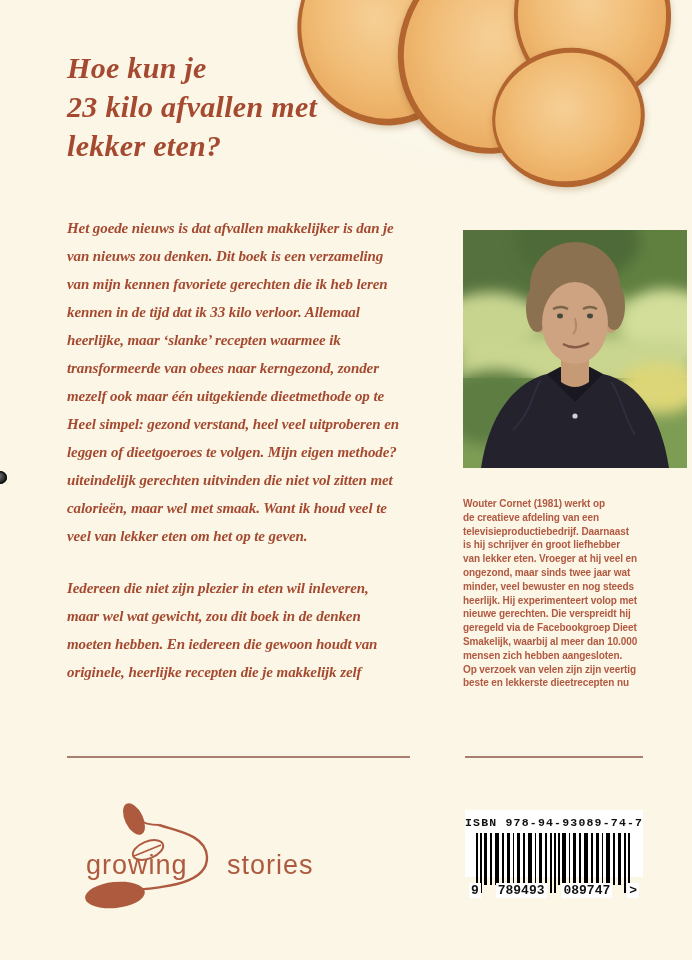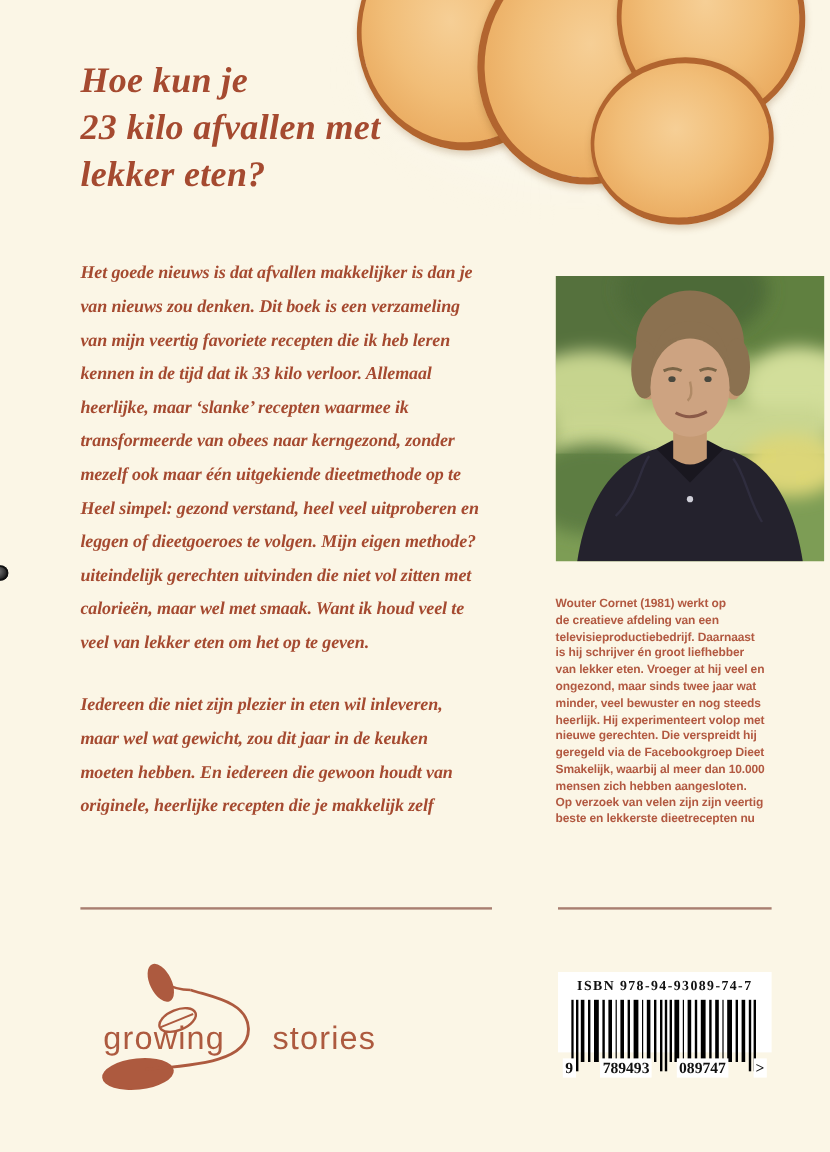--- a/index.html
+++ b/index.html
@@ -50,21 +50,21 @@
   .rule.right{left:465px; width:178px;}
   
   .logo{position:absolute; left:63px; top:795px; width:280px; height:130px; color:#ad5a3f;}
   .logo svg{position:absolute; left:0; top:0;}
   .logo .word{position:absolute; top:55px; font-size:27px; font-weight:400; letter-spacing:1px;
     font-family:"Liberation Sans", sans-serif;margin-left:16px;}
   .logo .w-left{left:7px;}
   .logo .w-right{left:148px;}
   
   .barcode-box{position:absolute; left:465px; top:810px; width:178px; height:67px; background:#fff;
-    font-family:Liberation Serif, serif; color:#111;}
+    font-family:Liberation Mono, monospace; color:#111;}
   .isbn-label{position:absolute; top:6px; left:0; right:0; text-align:center;
     font-size:11.5px; letter-spacing:1.2px; font-weight:bold; white-space:nowrap;}
   .bars{position:absolute; left:11px; top:23px;}
   .digits{position:absolute; left:4px; right:4px; top:72px; height:16px; display:flex;
     align-items:center; justify-content:space-between; font-size:13px; font-weight:bold;}
   .digits span{background:#fff; padding:0 2px;}
 </style>
 </head>
 <body>
 
@@ -81,34 +81,34 @@
   <div class="title">
       <div>Hoe kun je</div>
       <div>23 kilo afvallen met</div>
       <div>lekker eten?</div>
     </div>
 
   <div class="body-col">
     <div class="para1">
         <div>Het goede nieuws is dat afvallen makkelijker is dan je</div>
         <div>van nieuws zou denken. Dit boek is een verzameling</div>
-        <div>van mijn veertig favoriete recepten die ik heb leren</div>
+        <div>van mijn kennen favoriete gerechten die ik heb leren</div>
         <div>kennen in de tijd dat ik 33 kilo verloor. Allemaal</div>
         <div>heerlijke, maar ‘slanke’ recepten waarmee ik</div>
         <div>transformeerde van obees naar kerngezond, zonder</div>
         <div>mezelf ook maar één uitgekiende dieetmethode op te</div>
         <div>Heel simpel: gezond verstand, heel veel uitproberen en</div>
         <div>leggen of dieetgoeroes te volgen. Mijn eigen methode?</div>
         <div>uiteindelijk gerechten uitvinden die niet vol zitten met</div>
         <div>calorieën, maar wel met smaak. Want ik houd veel te</div>
         <div>veel van lekker eten om het op te geven.</div>
       </div>
     <div class="para2">
         <div>Iedereen die niet zijn plezier in eten wil inleveren,</div>
-        <div>maar wel wat gewicht, zou dit jaar in de keuken</div>
+        <div>maar wel wat gewicht, zou dit boek in de denken</div>
         <div>moeten hebben. En iedereen die gewoon houdt van</div>
         <div>originele, heerlijke recepten die je makkelijk zelf</div>
       </div>
   </div>
 
   <div class="portrait">
     <svg width="224" height="238" viewBox="0 0 224 238">
       <defs>
           <filter id="b" x="-40%" y="-40%" width="180%" height="180%">
             <feGaussianBlur stdDeviation="7"></feGaussianBlur>

